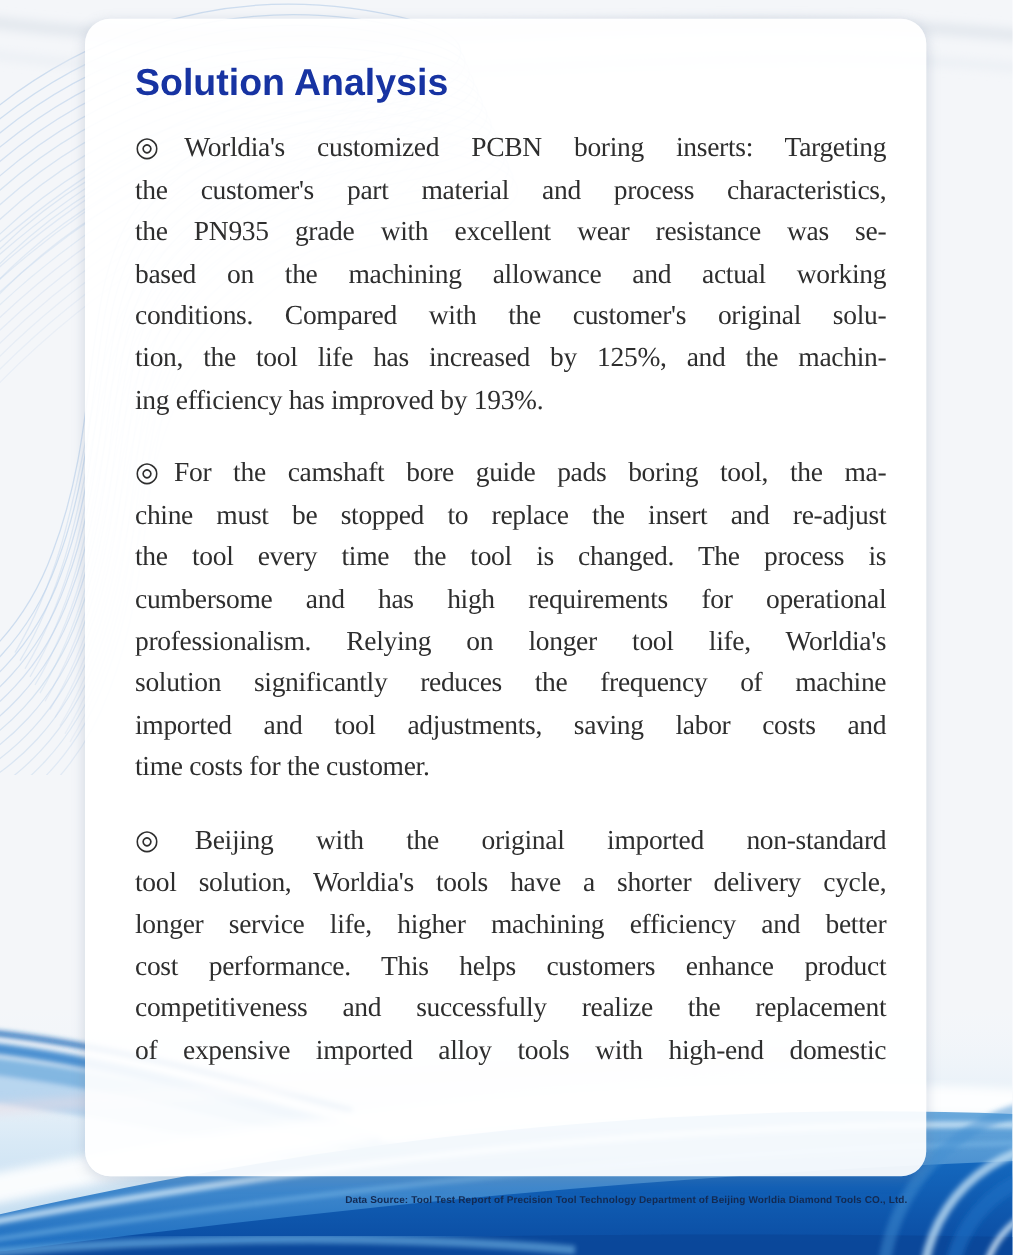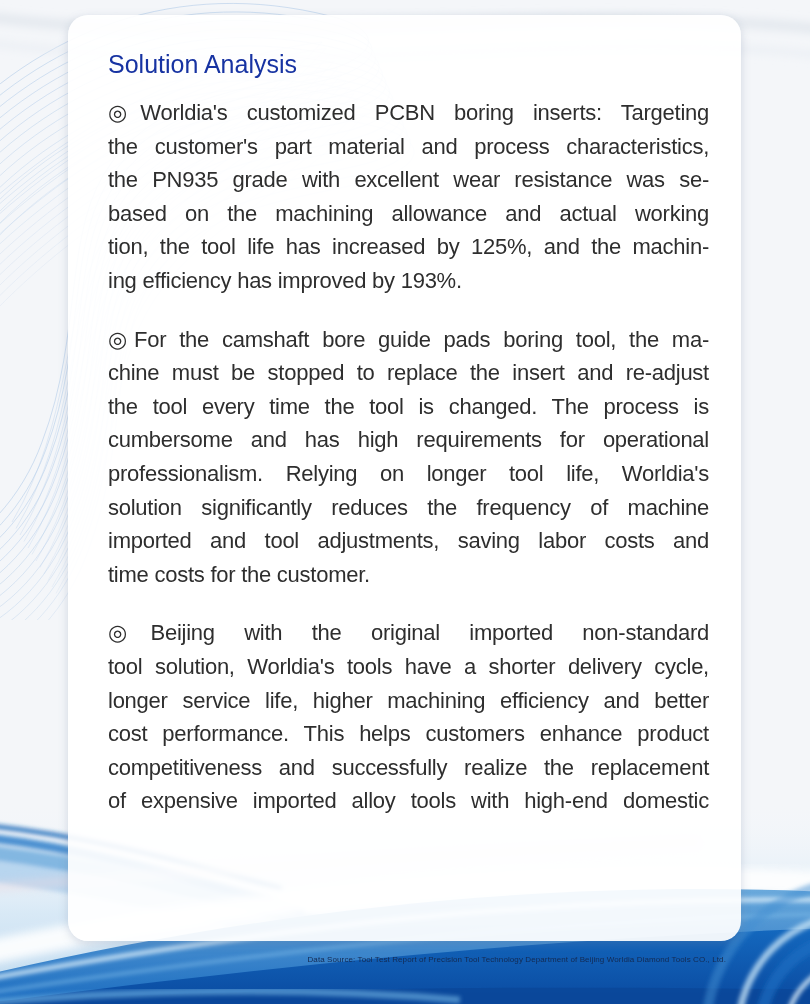--- a/index.html
+++ b/index.html
@@ -15,34 +15,35 @@
     position: absolute; left: 68px; top: 15px;
     width: 673px; height: 926px;
     background: rgba(255,255,255,0.93);
     border-radius: 20px;
     box-shadow: 0 3px 10px rgba(110,130,160,0.28);
     box-sizing: border-box;
     padding: 35px 32px 0 40px;
   }
   .title {
     margin: 0 0 17px 0;
-    font-size: 25px; font-weight: normal;
+    font-size: 30px; font-weight: bold;
     color: #1733a2;
   }
   .para { width: 601px; margin: 0 0 25px 0; }
   .line {
     font-size: 22px; line-height: 33.6px;
     color: #2e2e2e; letter-spacing: -0.25px;
     text-align: justify; text-align-last: justify;
     white-space: nowrap;
+    font-family: Liberation Serif, serif;
   }
   .line.last { text-align-last: left; }
   .source-note {
     position: absolute; top: 955px; right: 84px;
-    font-size: 8px; font-weight: normal;
+    font-size: 8px; font-weight: bold;
     color: #132a52; letter-spacing: 0.1px;
     z-index: 5;
   }
 </style>
 </head>
 <body>
 
 <svg class="decor-top" width="810" height="620" viewBox="0 0 810 620" aria-hidden="true">
   <defs>
     <path id="gw1" d="M-60,140 C40,28 180,-22 330,16 C392,32 372,60 320,72 C240,90 160,98 112,162 C62,228 84,332 42,442 C22,497 -18,542 -70,562" fill="none"></path>
@@ -133,20 +134,21 @@
 </svg>
 
 <div class="card">
   <h1 class="title">Solution Analysis</h1>
   <div>
       <div class="para">
         <div class="line">◎Worldia's customized PCBN boring inserts: Targeting</div>
         <div class="line">the customer's part material and process characteristics,</div>
         <div class="line">the PN935 grade with excellent wear resistance was se-</div>
         <div class="line">based on the machining allowance and actual working</div>
+        <div class="line">conditions. Compared with the customer's original solu-</div>
         <div class="line">tion, the tool life has increased by 125%, and the machin-</div>
         <div class="line last">ing efficiency has improved by 193%.</div>
       </div>
       <div class="para">
         <div class="line">◎For the camshaft bore guide pads boring tool, the ma-</div>
         <div class="line">chine must be stopped to replace the insert and re-adjust</div>
         <div class="line">the tool every time the tool is changed. The process is</div>
         <div class="line">cumbersome and has high requirements for operational</div>
         <div class="line">professionalism. Relying on longer tool life, Worldia's</div>
         <div class="line">solution significantly reduces the frequency of machine</div>

